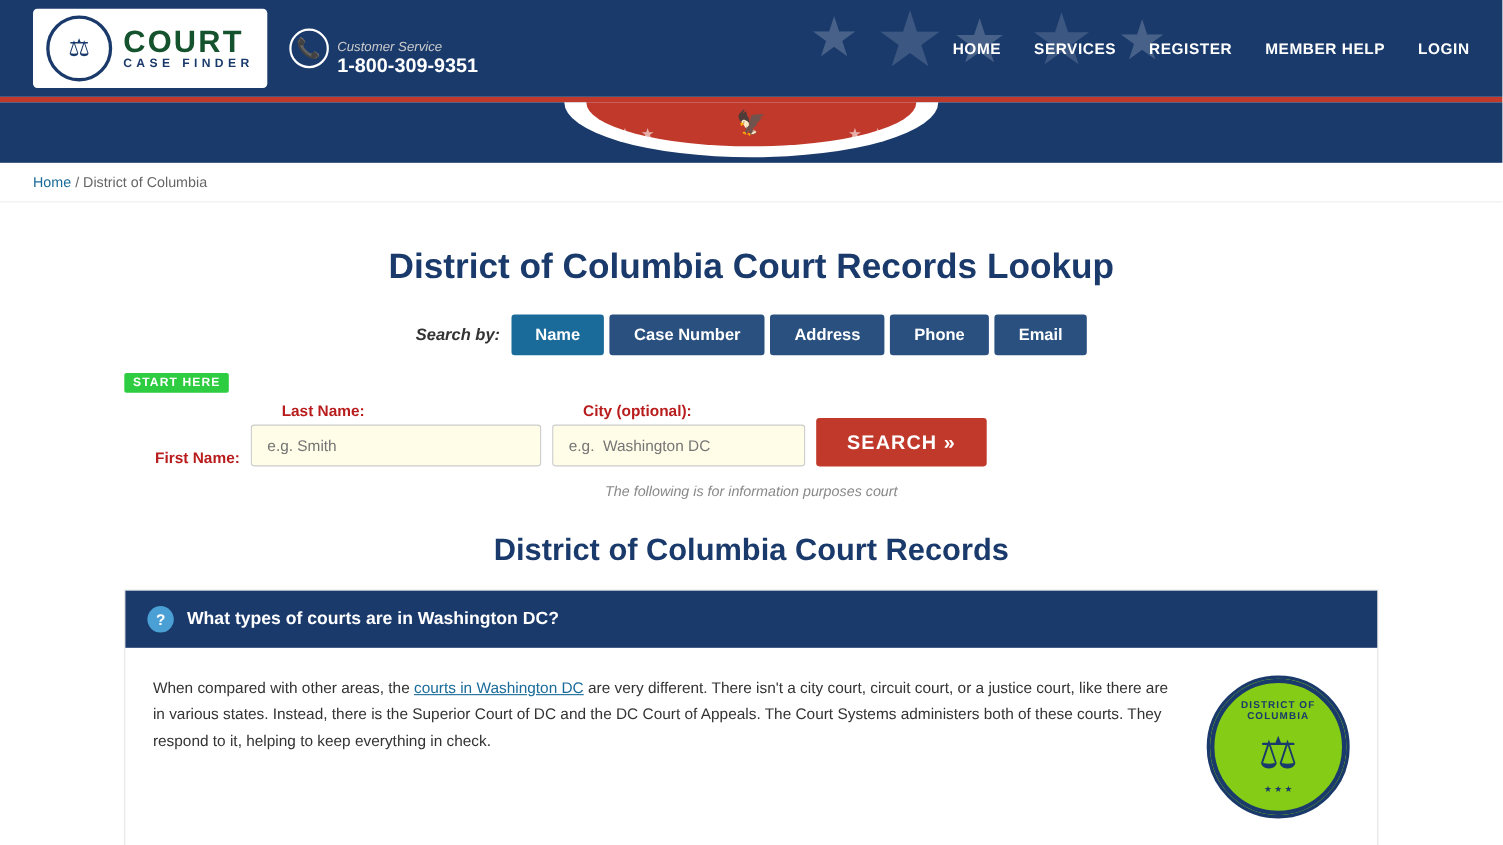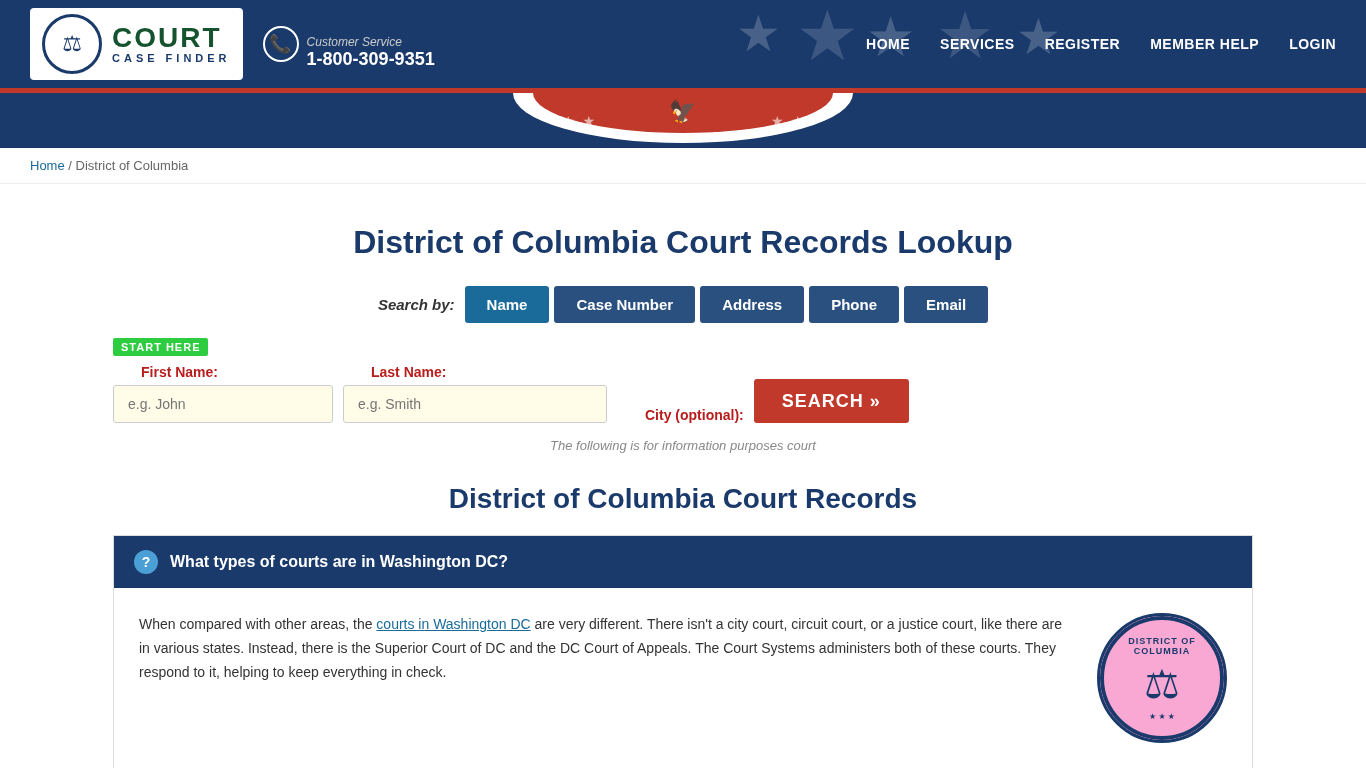--- a/index.html
+++ b/index.html
@@ -311,21 +311,21 @@
     }
     .dc-seal {
       width: 130px;
       height: 130px;
       border-radius: 50%;
       border: 3px solid #1a3a6b;
       flex-shrink: 0;
       display: flex;
       align-items: center;
       justify-content: center;
-      background: #f9a8d4;
+      background: #84cc16;
       position: relative;
       overflow: hidden;
     }
     .dc-seal-inner {
       text-align: center;
       color: #1a3a6b;
     }
     .dc-seal-text {
       font-size: 9px;
       font-weight: bold;
@@ -471,28 +471,28 @@
       <button class="tab-btn inactive">Email</button>
     </div>
 
     
     <div class="start-here-badge">START HERE</div>
 
     
     <div class="search-form">
       <div class="form-field">
         <label>First Name:</label>
-        <input type="text" class="form-input first-name-field" placeholder="e.g. John" style="">
       </div>
       <div class="form-field">
         <label>Last Name:</label>
         <input type="text" class="form-input last-name-field" placeholder="e.g. Smith" style="">
       </div>
       <div class="form-field">
         <label>City (optional):</label>
+        <input type="text" class="form-input city-field" placeholder="e.g.  Washington DC" style="">
       </div>
       <button class="search-btn">SEARCH »</button>
     </div>
 
     
     <p class="disclaimer">The following is for information purposes court</p>
   </div>
 
   <h2 class="section-title">District of Columbia Court Records</h2>
 

